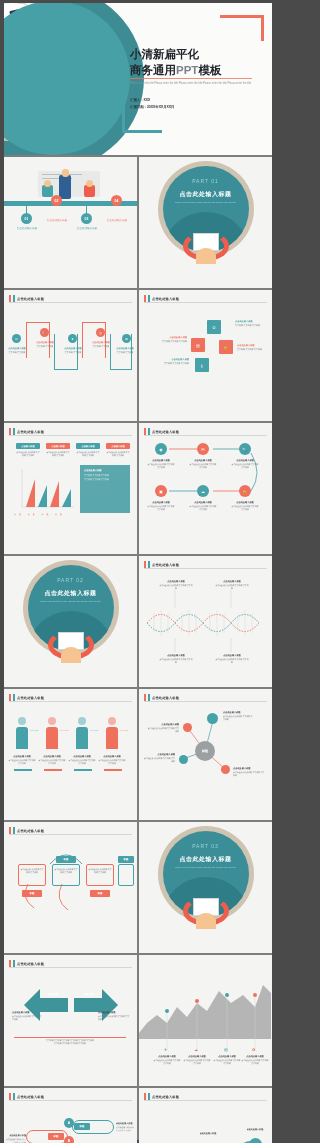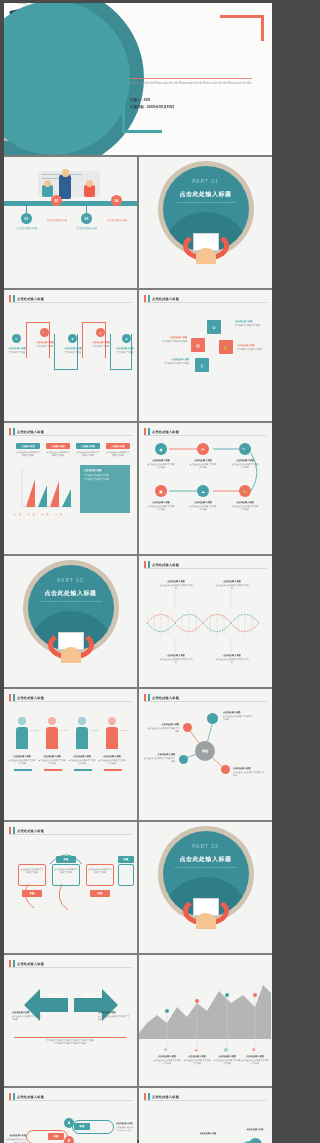--- a/index.html
+++ b/index.html
@@ -183,20 +183,24 @@
 
        <div class="person p-red" style="left:22px;top:86px;width:28px;height:28px;"></div>
        <div class="person" style="left:30px;top:100px;width:16px;height:16px;border-radius:50%;background:#2f3b4e;"></div>
 
        <div style="position:absolute;left:46px;top:82px;width:16px;height:7px;border-radius:4px;background:#ef5d4d;transform:rotate(-32deg)"></div>
      </div>
 
      <div class="cover-right">
        <div class="corner-tr"></div>
        <div class="corner-bl"></div>
+       <div class="ttl-main">
+         <div>小清新扁平化</div>
+         <div class="ln2"><span>商务通用</span><span class="grey">PPT</span><span>模板</span></div>
+       </div>
        <div class="ttl-rule"></div>
        <div class="ttl-sub">Please enter the title Please enter the title Please enter the title Please enter the title Please enter the title</div>
        <div class="ttl-meta">
          <div>汇报人：XXX</div>
          <div>汇报日期：20XX年XX月XX日</div>
        </div>
      </div>
    </div>
   </div>
 

